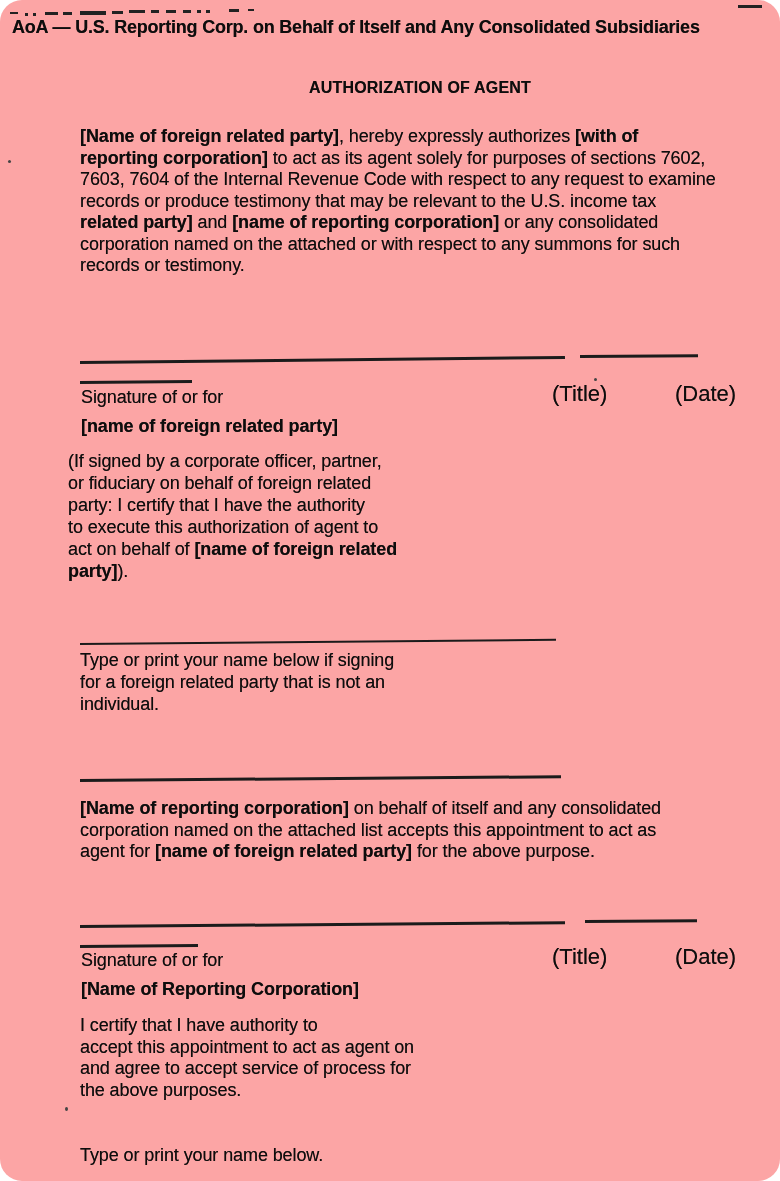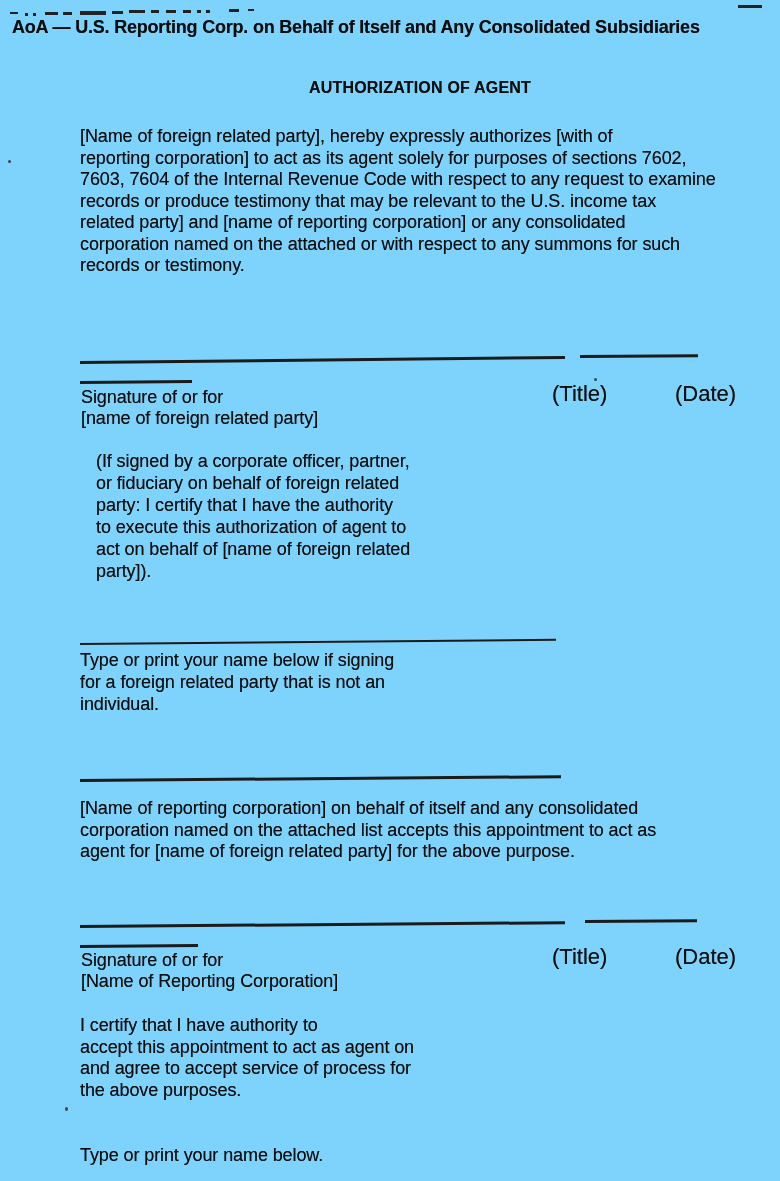--- a/index.html
+++ b/index.html
@@ -1,34 +1,35 @@
 <!DOCTYPE html>
 <html><head>
 <meta charset="utf-8">
 <style>
   html,body { margin:0; padding:0; background:#ffffff; }
   .page {
     position:relative; width:780px; height:1181px; overflow:hidden;
-    background:#7dd3fc; color:#0d0d0d;
+    background:#fca5a5; color:#0d0d0d;
     font-family:"Liberation Sans", sans-serif;
     text-shadow:0 0 0.6px rgba(0,0,0,0.55); 
+    border-radius:22px;
   }
   .hdr {
     position:absolute; left:12px; top:17px; width:760px;
     font-size:18px; font-weight:700; letter-spacing:-0.2px; white-space:nowrap;
   }
   .doc-title {
     position:absolute; left:80px; top:79px; width:680px; text-align:center;
     font-size:16px; font-weight:700; letter-spacing:0.2px;
   }
   .para { position:absolute; font-size:18px; line-height:21.5px; letter-spacing:-0.1px; }
   .para div { white-space:nowrap; }
   .lh22 { line-height:22px; }
   .lh21 { line-height:21px; }
-  .b { font-weight:400; }
+  .b { font-weight:700;margin-top:8px; }
   .rule { position:absolute; height:2.5px; background:#1b1b1b; transform-origin:left center; }
   .thin { height:2px; }
   .lbl { position:absolute; font-size:22px; white-space:nowrap; }
   .artifact { position:absolute; background:#222; }
   .dot { position:absolute; background:#444; border-radius:50%; }
 </style>
 </head>
 <body>
 
 <div class="page">
@@ -73,21 +74,21 @@
   <div class="rule" style="left:580px;top:355px;width:118px;transform:rotate(-0.4deg)"></div>
   <div class="rule" style="left:80px;top:381px;width:112px;transform:rotate(-0.5deg)"></div>
 
   <div class="para lh21" style="left:81px;top:387px">
     <div>Signature of or for</div>
     <div class="b">[name of foreign related party]</div>
   </div>
   <div class="lbl" style="left:552px;top:381px">(Title)</div>
   <div class="lbl" style="left:675px;top:381px">(Date)</div>
 
-  <div class="para lh22" style="left:96px;top:450px">
+  <div class="para lh22" style="left:68px;top:450px">
       <div><span>(If signed by a corporate officer, partner,</span></div>
       <div><span>or fiduciary on behalf of foreign related</span></div>
       <div><span>party: I certify that I have the authority</span></div>
       <div><span>to execute this authorization of agent to</span></div>
       <div><span>act on behalf of </span><span class="b">[name of foreign related</span></div>
       <div><span class="b">party]</span><span>).</span></div>
     </div>
 
   <div class="rule thin" style="left:80px;top:643px;width:476px;transform:rotate(-0.5deg)"></div>
   <div class="para lh22" style="left:80px;top:649px">

